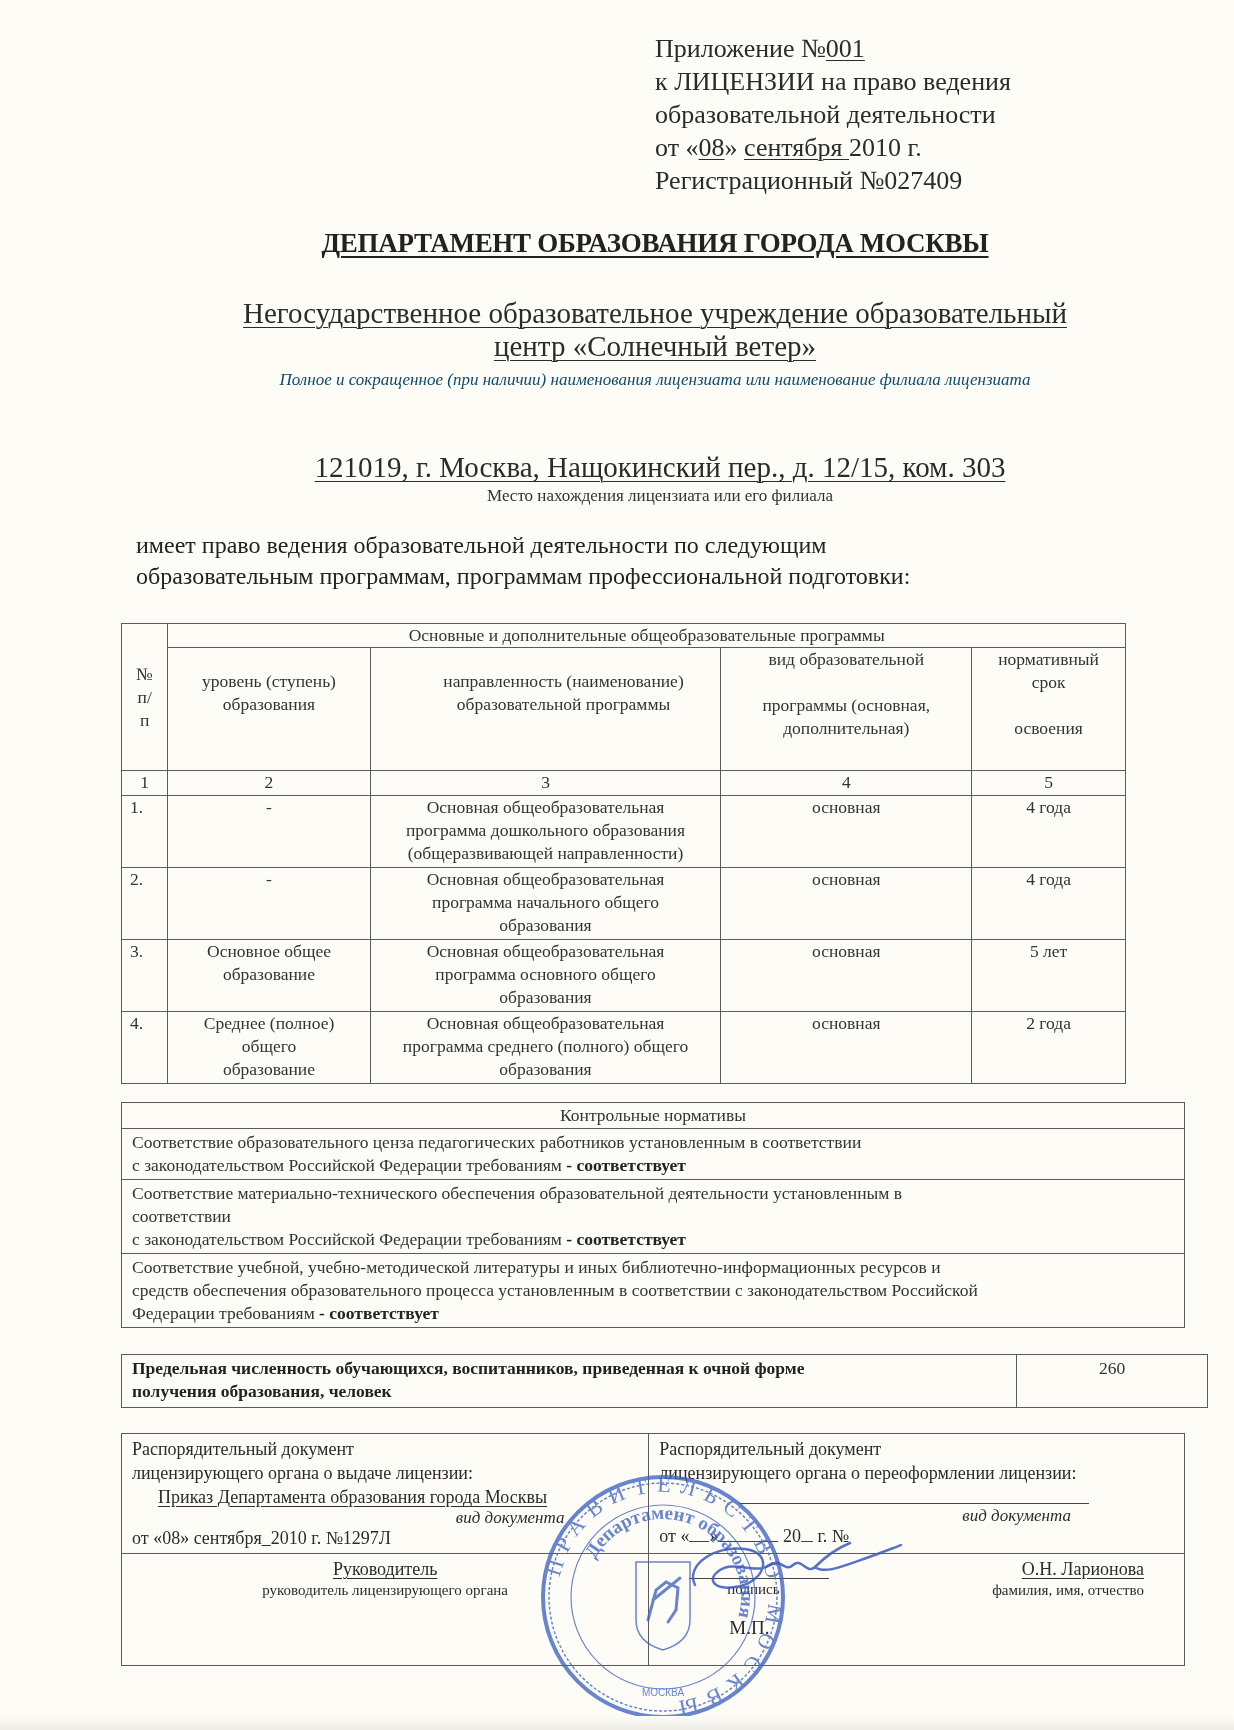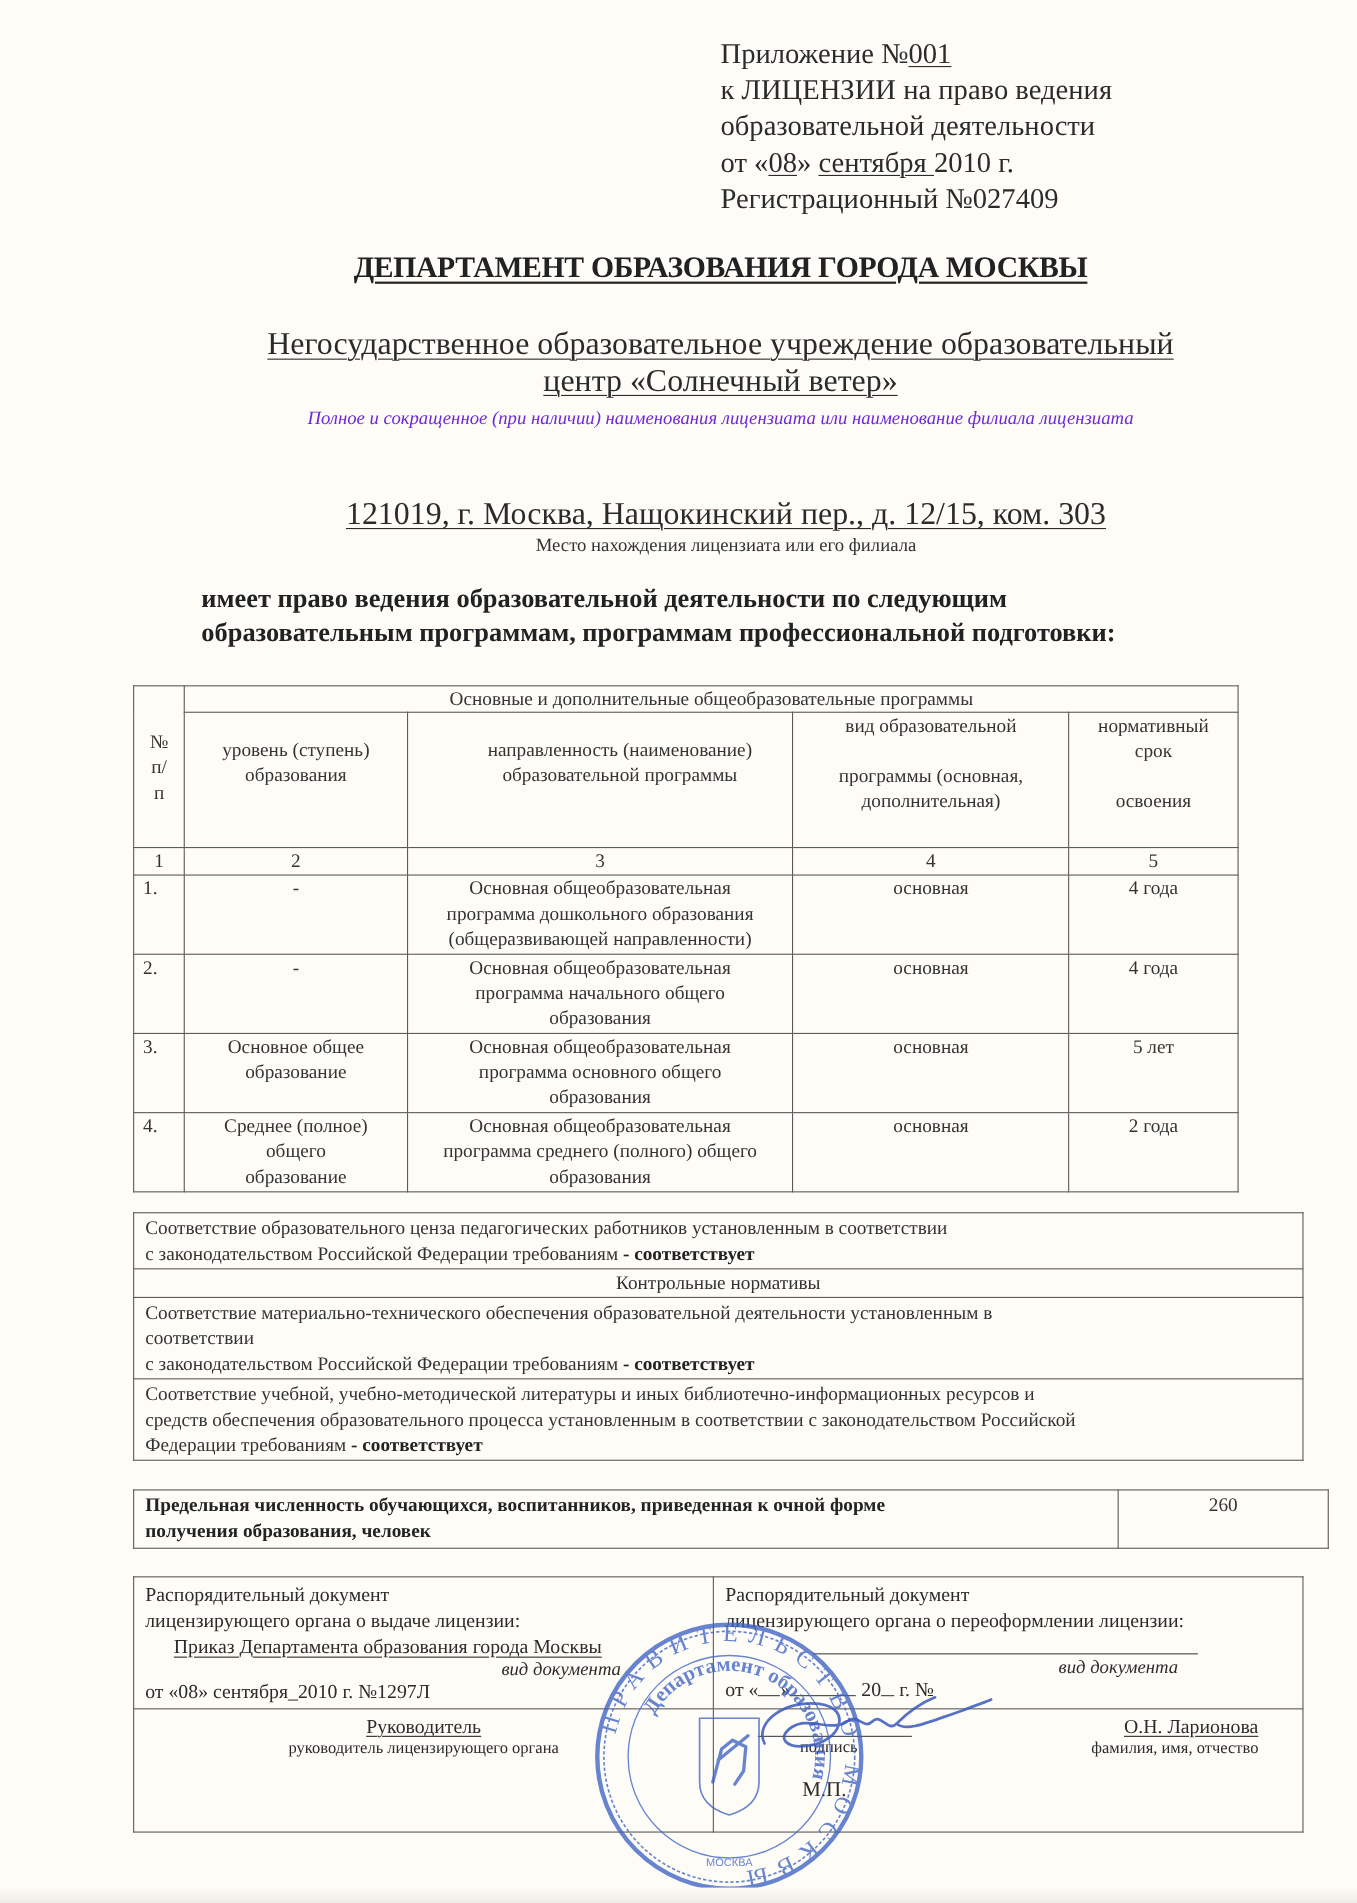--- a/index.html
+++ b/index.html
@@ -15,27 +15,27 @@
   #appendix { left: 655px; top: 32px; font-size: 26px; line-height: 33px; color: #2b2b2b; }
   #appendix div { white-space: nowrap; }
   .u { text-decoration: underline; text-underline-offset: 3px; text-decoration-thickness: 1px; }
 
   #dept { left: 0; width: 1310px; top: 228px; text-align: center; font-size: 27px; font-weight: bold;
           font-family: "Liberation Serif", serif; color: #222; letter-spacing: -0.3px; }
   #dept span { text-decoration: underline; text-underline-offset: 4px; text-decoration-thickness: 2px; }
 
   #org { left: 120px; width: 1070px; top: 297px; text-align: center; font-size: 29px; line-height: 33px; color: #2b2b2b; }
   #org span { text-decoration: underline; text-underline-offset: 4px; text-decoration-thickness: 1px; }
-  #org-caption { left: 100px; width: 1110px; top: 370px; text-align: center; font-size: 17px; font-style: italic; color: #6d28d9; }
+  #org-caption { left: 100px; width: 1110px; top: 370px; text-align: center; font-size: 17px; font-style: italic; color: #0c4a6e; }
 
   #address { left: 120px; width: 1080px; top: 451px; text-align: center; font-size: 29px; color: #2b2b2b; }
   #address span { text-decoration: underline; text-underline-offset: 4px; text-decoration-thickness: 1px; }
   #address-caption { left: 120px; width: 1080px; top: 486px; text-align: center; font-size: 17px; color: #333; }
 
-  #rights { left: 136px; top: 530px; font-size: 24px; line-height: 31px; font-weight: bold; color: #222; margin-left: 47px; }
+  #rights { left: 136px; top: 530px; font-size: 24px; line-height: 31px; font-weight: normal; color: #222; }
 
   table { border-collapse: collapse; }
   td, th { border: 1.5px solid #5a5a5a; font-weight: normal; }
 
   
   #programs { left: 121px; top: 623px; width: 1005px; font-size: 17.5px; line-height: 23px; color: #333; }
   #programs td, #programs th { text-align: center; vertical-align: top; padding: 0 4px; }
   #programs .hdr-title { height: 24px; }
   #programs .hdr-row td { height: 100px; margin-top: 48px; }
   #programs .num-row td { height: 24px; }
@@ -196,28 +196,28 @@
     </td>
     <td>основная</td>
     <td>2 года</td>
   </tr>
 </tbody>
   </table>
 
 <table id="norms" class="abs">
   <tbody>
       <tr>
+        <td class="title">Контрольные нормативы</td>
+      </tr>
+  <tr>
     <td>
       <div>Соответствие образовательного ценза педагогических работников установленным в соответствии</div>
       <div><span>с законодательством Российской Федерации требованиям</span><b> - </b><b>соответствует</b></div>
     </td>
   </tr>
-  <tr>
-        <td class="title">Контрольные нормативы</td>
-      </tr>
   <tr>
     <td>
       <div>Соответствие материально-технического обеспечения образовательной деятельности установленным в</div>
       <div>соответствии</div>
       <div><span>с законодательством Российской Федерации требованиям</span><b> - </b><b>соответствует</b></div>
     </td>
   </tr>
   <tr>
     <td>
       <div>Соответствие учебной, учебно-методической литературы и иных библиотечно-информационных ресурсов и</div>

